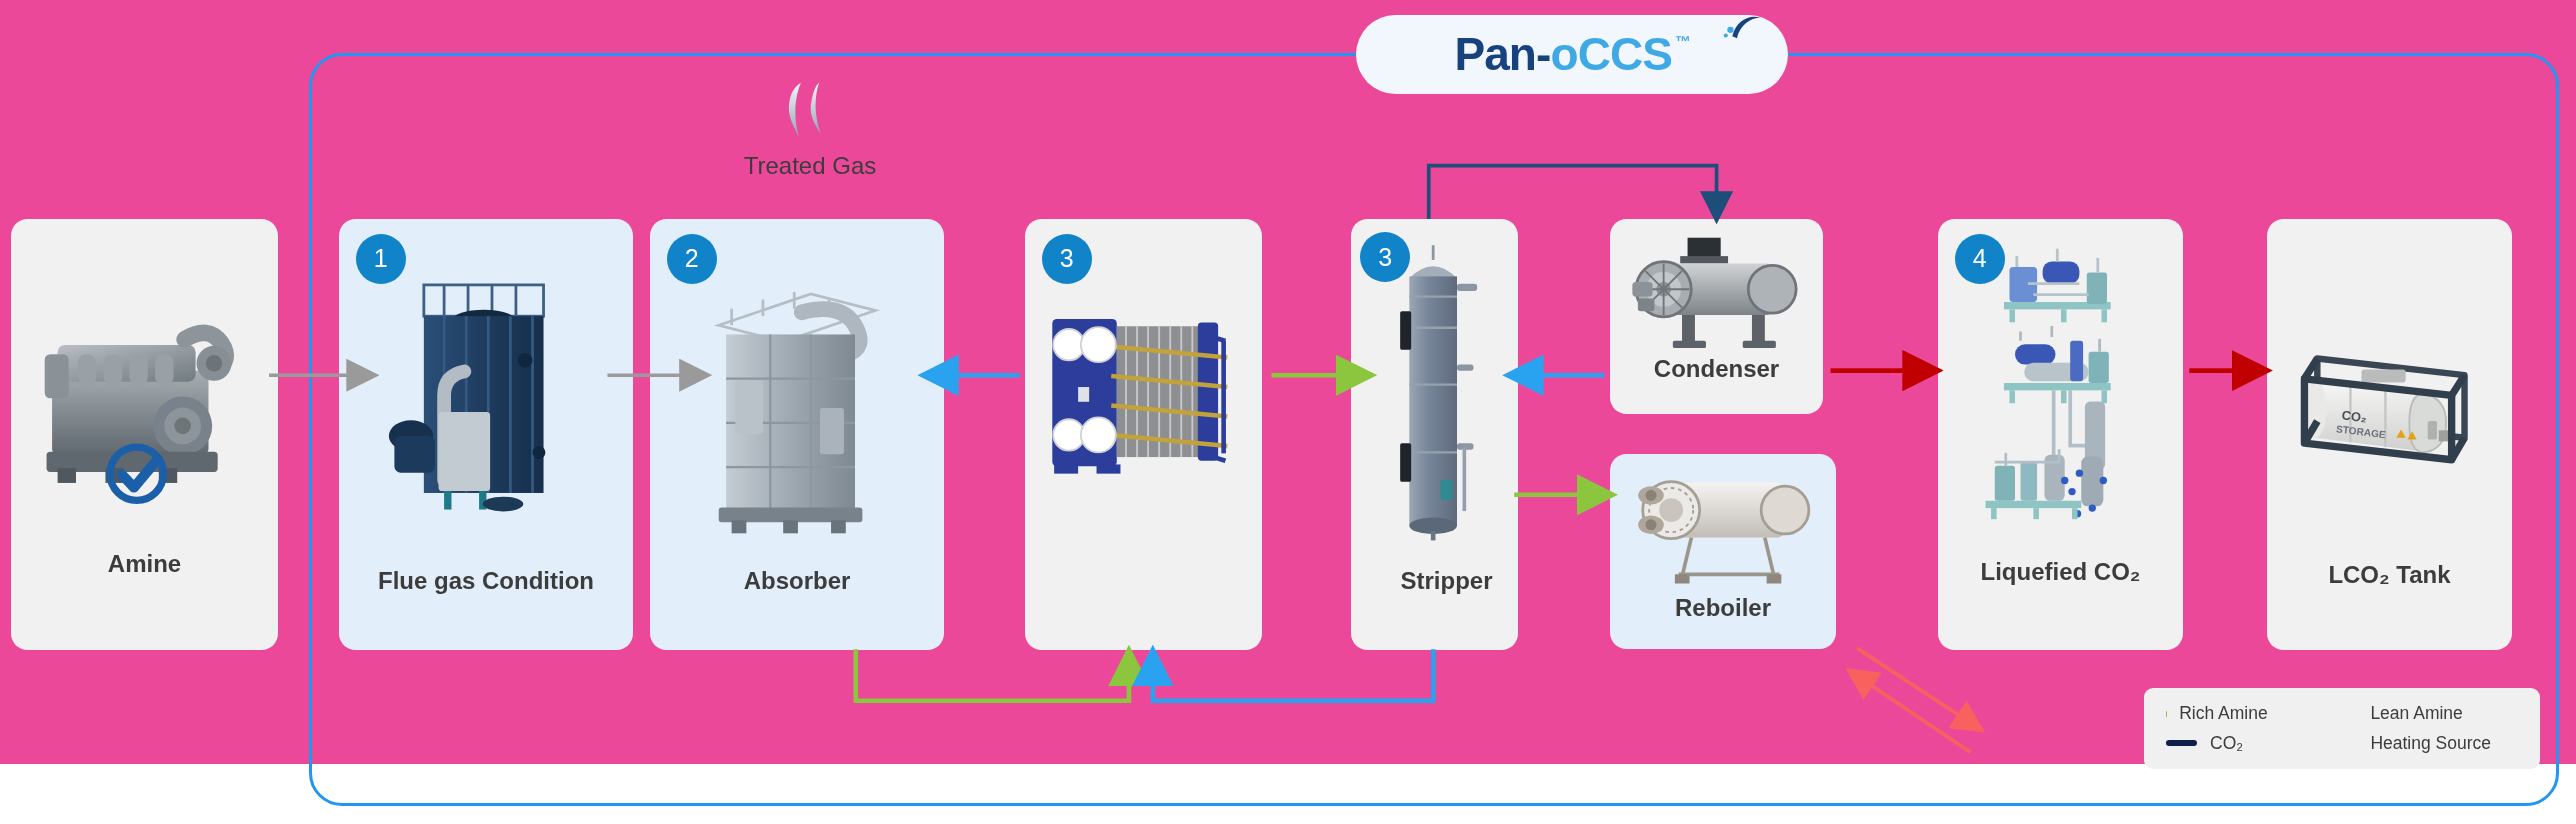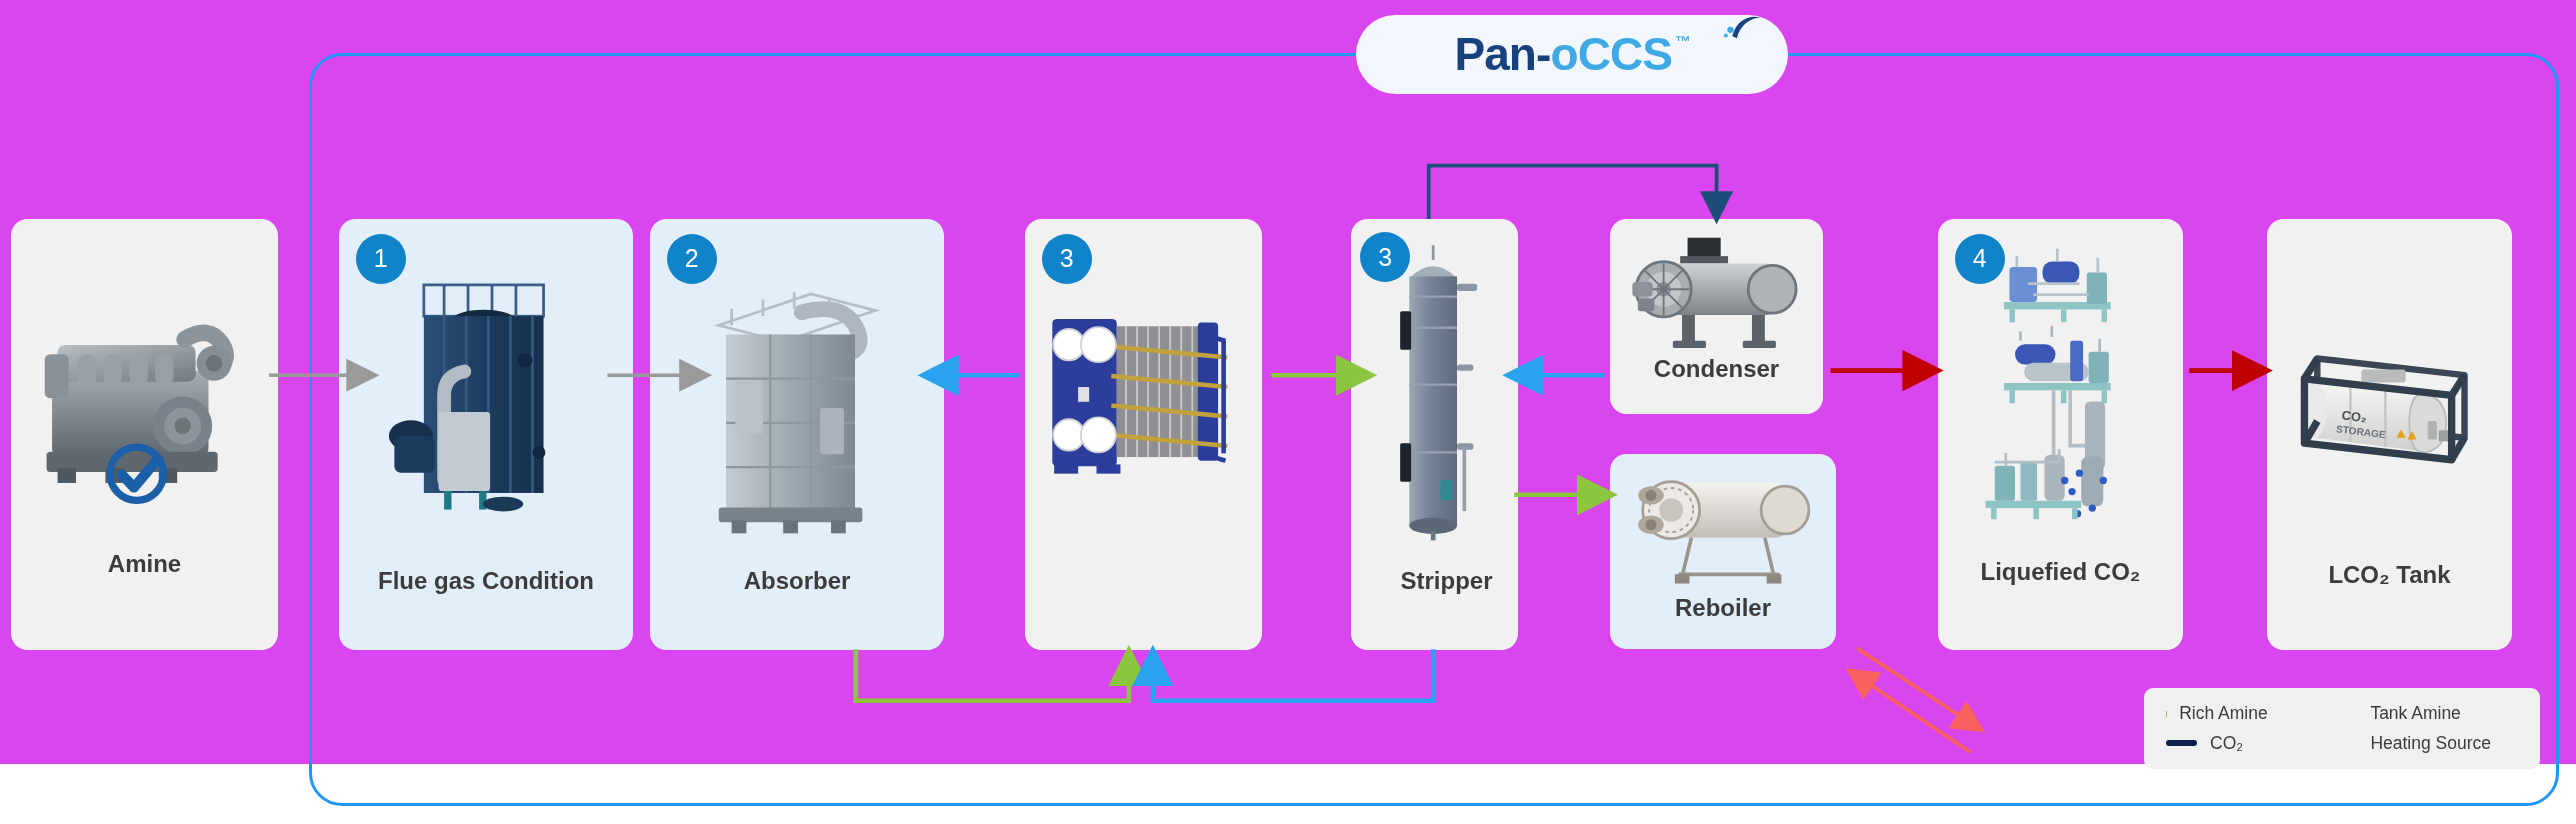--- a/index.html
+++ b/index.html
@@ -2,21 +2,21 @@
 <html style="font-size:14.7px"><head>
 <meta charset="utf-8">
 <style>
   * { box-sizing: border-box; margin: 0; padding: 0; }
   html, body {
     width: 2576px; height: 824px;
     background: #ffffff;
     font-family: "Liberation Sans", sans-serif;
     overflow: hidden;
   }
-  #stage { position: relative; width: 2576px; height: 764px; background:#d946ef; }
+  #stage { position: relative; width: 2576px; height: 764px; background:#ec4899; }
 
   
   .system-frame {
     position: absolute;
     left: 309px; top: 53px;
     width: 2250px; height: 753px;
     border: 3.7px solid #2196f3;
     border-radius: 33px;
     background: transparent;
   }
@@ -152,20 +152,33 @@
         <span class="brand-light">oCCS</span>
         <span class="brand-tm">™</span>
       <svg class="brand-swoosh" viewBox="0 0 42 30">
         <path d="M10 24 C14 6 30 0 40 4 C30 4 18 12 15 26 Z" fill="#17427e"></path>
         <circle cx="8" cy="17" r="3.4" fill="#3fa9e5"></circle>
         <circle cx="3" cy="23" r="2.2" fill="#3fa9e5"></circle>
       </svg>
     </div>
   </div>
 
+  <div class="treated-gas">
+    <svg width="66" height="64" viewBox="0 0 72 70">
+      <defs>
+        <linearGradient id="gv" x1="0" y1="0" x2="0" y2="1">
+          <stop offset="0%" stop-color="#f4f7f9"></stop>
+          <stop offset="100%" stop-color="#8ea6b4"></stop>
+        </linearGradient>
+      </defs>
+      <path d="M26 2 C20 16 17 38 24 62 C18 48 10 38 14 20 C16 11 21 5 26 2 Z" fill="url(#gv)"></path>
+      <path d="M46 2 C41 16 40 38 48 58 C40 46 34 36 38 20 C40 11 42 5 46 2 Z" fill="url(#gv)"></path>
+    </svg>
+    <div class="treated-gas-label">Treated Gas</div>
+  </div>
 
   <div class="card gray" style="left:11px; top:219px; width:267px; height:431px;">
     <div class="card-art" style="top:55px; height:267px;">
       <svg width="230" height="221" viewBox="0 0 250 240">
         <defs>
           <linearGradient id="mg" x1="0" y1="0" x2="1" y2="1">
             <stop offset="0%" stop-color="#b9bfc4"></stop>
               <stop offset="100%" stop-color="#717a80"></stop>
           </linearGradient>
           <linearGradient id="mg2" x1="0" y1="0" x2="0" y2="1">
@@ -619,21 +632,21 @@
   </svg>
 
   <div class="legend">
     <div class="legend-cell">
       <div class="legend-swatch" id="sw0" style="background: rgb(140, 198, 63);"></div>
       <span class="legend-label" style="margin-left:13px">Rich Amine</span>
     </div>
     <div></div>
     <div class="legend-cell">
       <div class="legend-swatch" id="sw1" style="background: rgb(66, 165, 245);"></div>
-      <span class="legend-label" style="margin-left:13px">Tank Amine</span>
+      <span class="legend-label" style="margin-left:13px">Lean Amine</span>
     </div>
     <div></div>
     <div class="legend-cell">
       <div class="legend-swatch" id="sw2" style="background: rgb(15, 31, 75);"></div>
       <span class="legend-label" style="margin-left:13px">CO₂</span>
     </div>
     <div></div>
     <div class="legend-cell">
       <div class="legend-swatch" id="sw3" style="background: rgb(249, 97, 95);"></div>
       <span class="legend-label" style="margin-left:13px">Heating Source</span>

